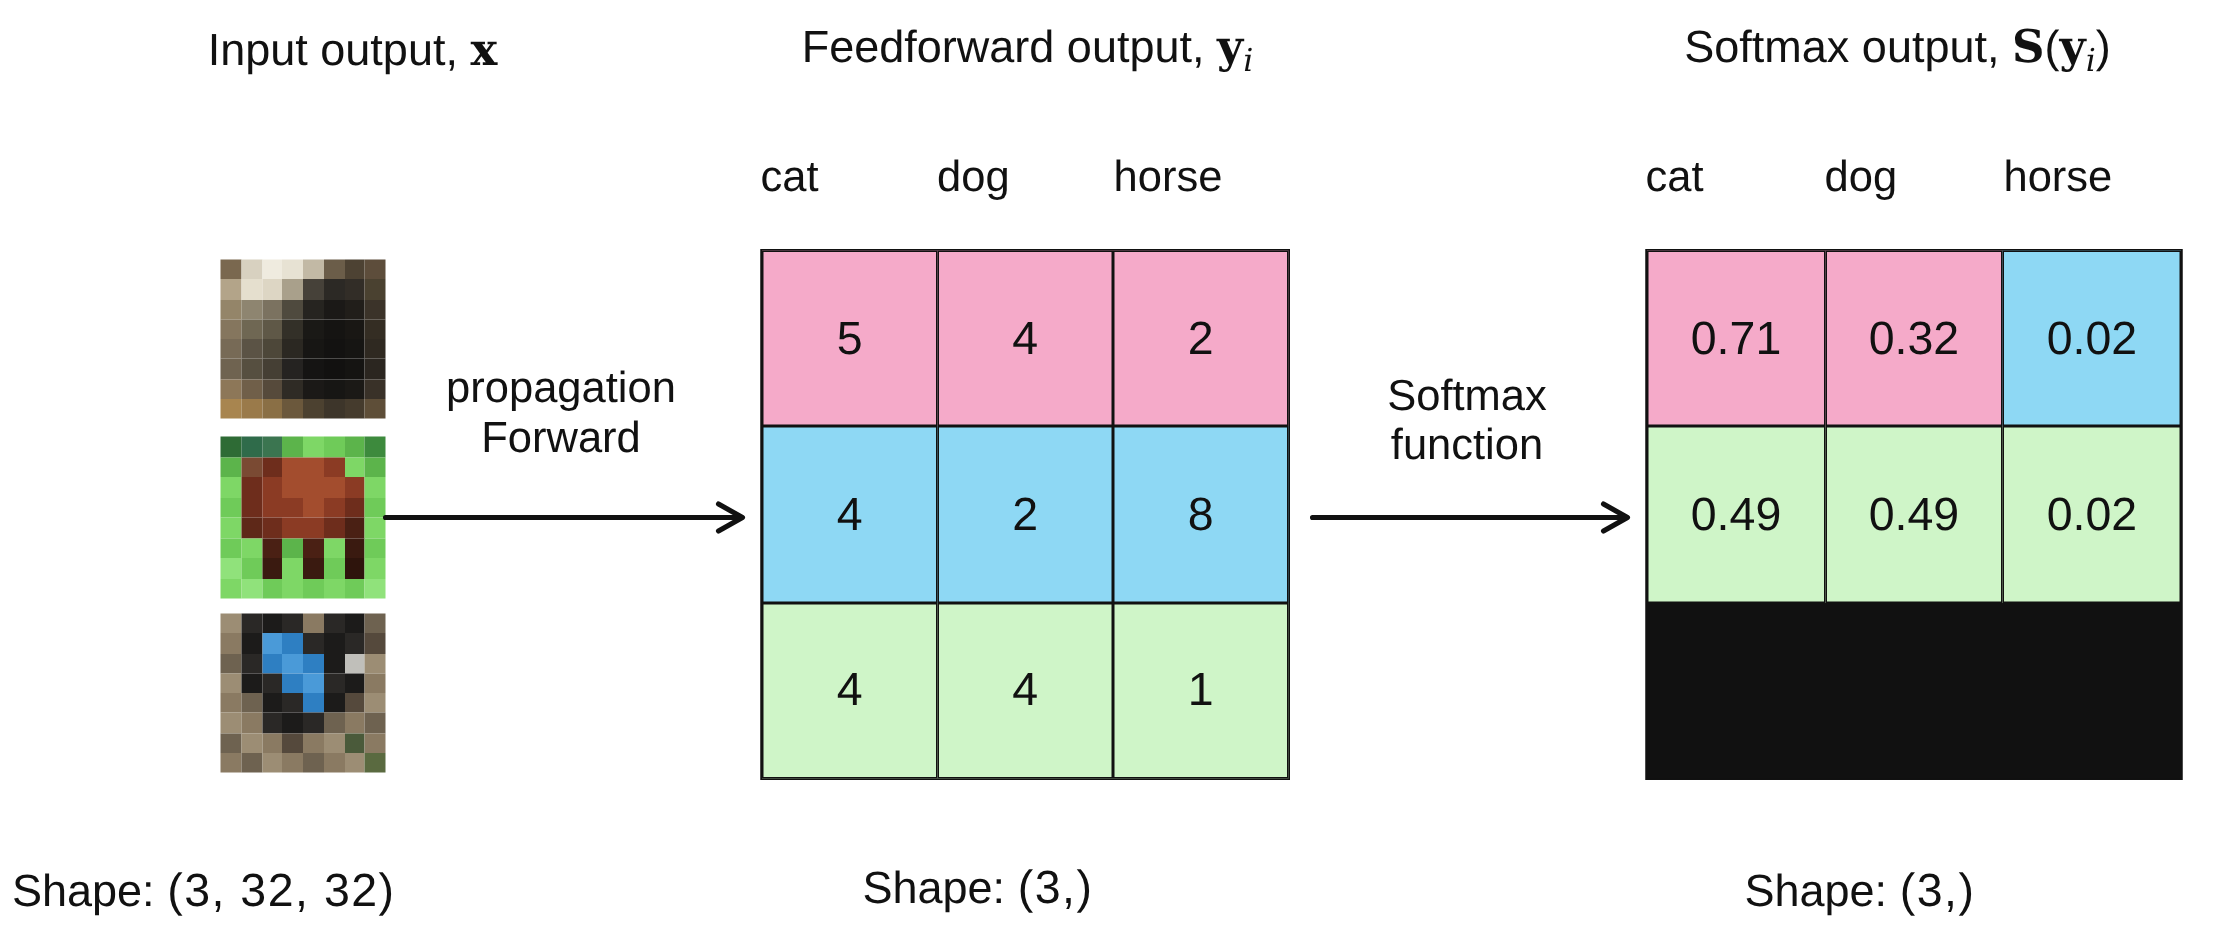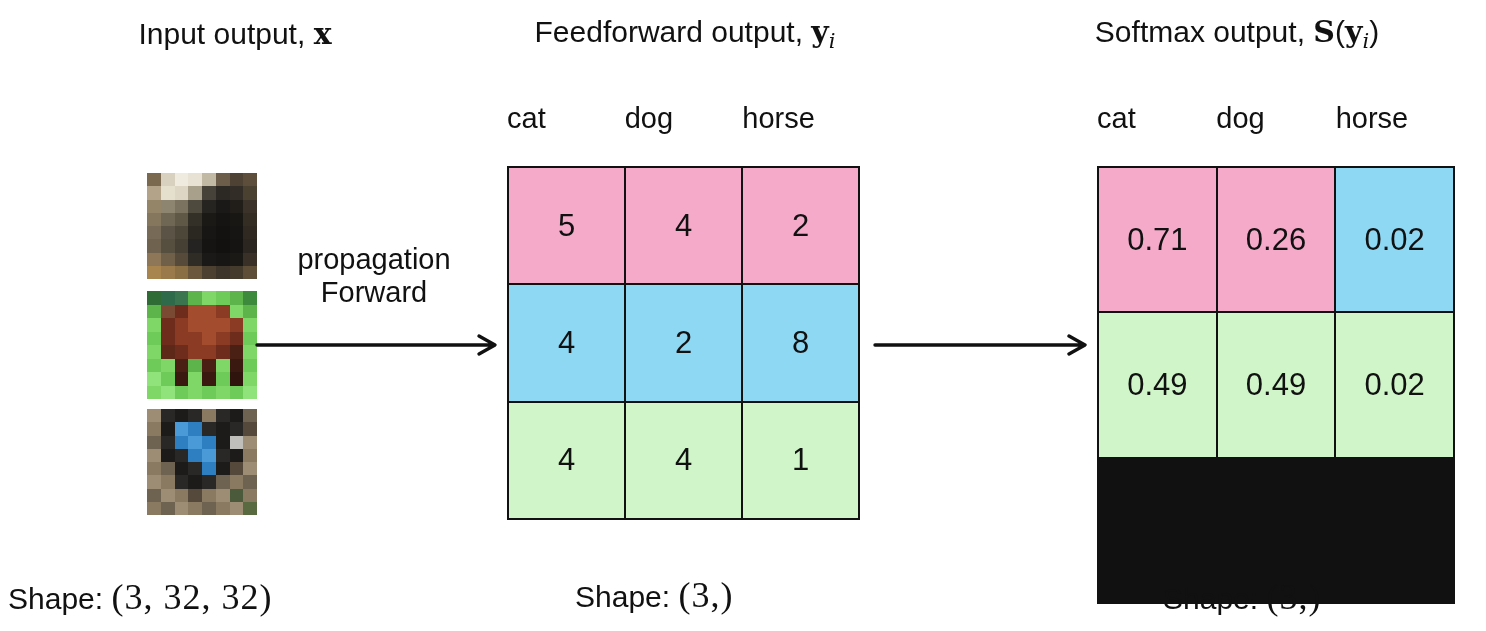--- a/index.html
+++ b/index.html
@@ -19,35 +19,35 @@
           box-sizing:border-box;background:#111;}
   .cell{border:1.6px solid #111;display:flex;align-items:center;
         justify-content:center;font-size:31px;}
   
   .thumb{display:grid;grid-template-columns:repeat(8,1fr);
          grid-template-rows:repeat(8,1fr);}
   
   .arrow-label{font-size:29px;text-align:center;white-space:nowrap;}
   
   .shape{font-size:30px;white-space:nowrap;}
-  .shape .mono{font-family:Liberation Serif, serif;
-               font-size:36px;letter-spacing:1px;}
+  .shape .mono{font-family:Liberation Sans, sans-serif;
+               font-size:31px;letter-spacing:1px;}
 </style>
 </head>
 <body>
 
 <div class="abs title" style="left:40px;top:16px;width:390px;">
   <span>Input output, </span><span class="mathbf">x</span>
 </div>
 
 <div class="abs title" style="left:470px;top:14px;width:430px;">
   <span>Feedforward output, </span><span class="mathbf">y</span><span class="mathsub">i</span>
 </div>
 
-<div class="abs title" style="left:1032px;top:14px;width:410px;">
+<div class="abs title" style="left:1060px;top:14px;width:410px;">
   <span>Softmax output, </span><span class="mathbf">S</span><span>(</span><span class="mathbf">y</span><span class="mathsub">i</span><span>)</span>
 </div>
 
 <div class="abs thumb" id="thumb-0" style="left:147px;top:173px;width:110px;height:106px;">
     <div style="background: rgb(122, 104, 79);"></div>
     <div style="background: rgb(216, 209, 192);"></div>
     <div style="background: rgb(239, 235, 223);"></div>
     <div style="background: rgb(231, 226, 211);"></div>
     <div style="background: rgb(194, 185, 165);"></div>
     <div style="background: rgb(107, 93, 73);"></div>
@@ -258,41 +258,43 @@
     <div class="cell" style="background: rgb(245, 170, 201);">5</div>
     <div class="cell" style="background: rgb(245, 170, 201);">4</div>
     <div class="cell" style="background: rgb(245, 170, 201);">2</div>
     <div class="cell" style="background: rgb(142, 216, 244);">4</div>
     <div class="cell" style="background: rgb(142, 216, 244);">2</div>
     <div class="cell" style="background: rgb(142, 216, 244);">8</div>
     <div class="cell" style="background: rgb(207, 245, 200);">4</div>
     <div class="cell" style="background: rgb(207, 245, 200);">4</div>
     <div class="cell" style="background: rgb(207, 245, 200);">1</div>
   </div>
-<div class="abs mtable" id="table-sm" style="left:1097px;top:166px;width:358px;height:438px;">
+<div class="abs mtable" id="table-sm" style="left:1097px;top:166px;width:358px;height:354px;">
     <div class="cell" style="background: rgb(245, 170, 201);">0.71</div>
-    <div class="cell" style="background: rgb(245, 170, 201);">0.26</div>
+    <div class="cell" style="background: rgb(245, 170, 201);">0.32</div>
     <div class="cell" style="background: rgb(142, 216, 244);">0.02</div>
     <div class="cell" style="background: rgb(207, 245, 200);">0.49</div>
     <div class="cell" style="background: rgb(207, 245, 200);">0.49</div>
     <div class="cell" style="background: rgb(207, 245, 200);">0.02</div>
   </div>
 
 <svg class="abs" style="left:255px;top:330px;" width="246" height="30">
   <path d="M2 15 H236 M224 6 L240 15 L224 24" stroke="#111" stroke-width="3.4" fill="none" stroke-linecap="round" stroke-linejoin="round"></path>
 </svg>
 <svg class="abs" style="left:873px;top:330px;" width="218" height="30">
   <path d="M2 15 H208 M196 6 L212 15 L196 24" stroke="#111" stroke-width="3.4" fill="none" stroke-linecap="round" stroke-linejoin="round"></path>
 </svg>
 
 <div class="abs arrow-label" style="left:254px;top:243px;width:240px;">
   <div>propagation</div>
   <div>Forward</div>
 </div>
 <div class="abs arrow-label" style="left:868px;top:248px;width:220px;">
+  <div>Softmax</div>
+  <div>function</div>
 </div>
 
 <div class="abs shape" style="left:8px;top:576px;">
   <span>Shape:</span>
   <span class="mono">(3, 32, 32)</span>
 </div>
 <div class="abs shape" style="left:575px;top:574px;">
   <span>Shape:</span>
   <span class="mono">(3,)</span>
 </div>

